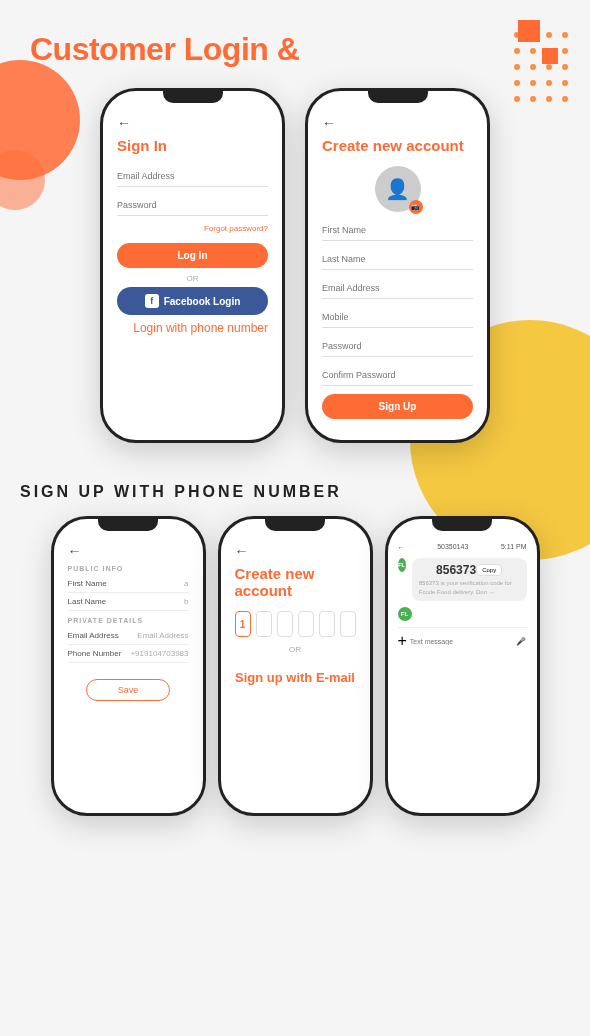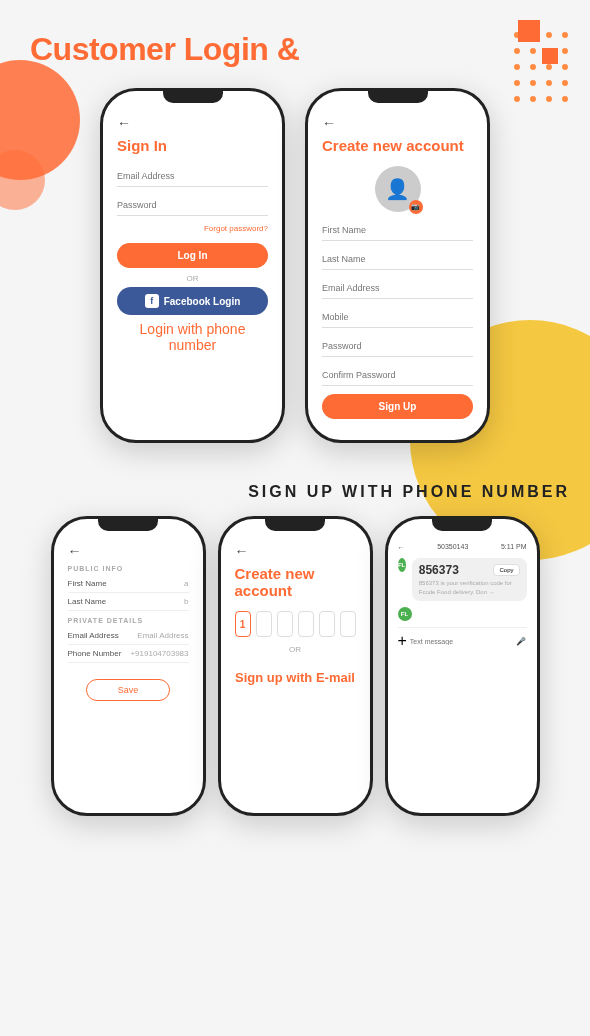--- a/index.html
+++ b/index.html
@@ -227,22 +227,22 @@
       background: #fff;
       border-radius: 3px;
       display: flex;
       align-items: center;
       justify-content: center;
       font-size: 9px;
       color: #3b5998;
       font-weight: 900;
     }
     .phone-link {
-      text-align: center;
-      font-size: 14px;
+      text-align: right;
+      font-size: 12px;
       color: #ff6b35;
       display: block;
     }
 
     
     .avatar-container {
       display: flex;
       justify-content: center;
       margin: 6px 0 8px 0;
       position: relative;
@@ -285,21 +285,21 @@
       font-size: 10px;
       font-weight: 700;
       text-align: center;
       cursor: pointer;
       display: block;
       margin-top: 8px;
     }
 
     
     .section-title {
-      text-align: right;
+      text-align: left;
       font-size: 16px;
       font-weight: 800;
       letter-spacing: 3px;
       color: #222;
       padding: 20px 20px 15px 20px;
       position: relative;
       z-index: 1;
     }
 
     
@@ -399,21 +399,21 @@
     }
     .sms-bubble {
       background: #f0f0f0;
       border-radius: 8px;
       padding: 5px 7px;
       font-size: 7px;
       color: #333;
     }
     .sms-code-row {
       display: flex;
-      justify-content: space-between;
+      justify-content: center;
       align-items: center;
       margin-bottom: 2px;
     }
     .sms-code-num {
       font-size: 12px;
       font-weight: 700;
       color: #333;
     }
     .sms-copy-btn {
       background: #fff;

